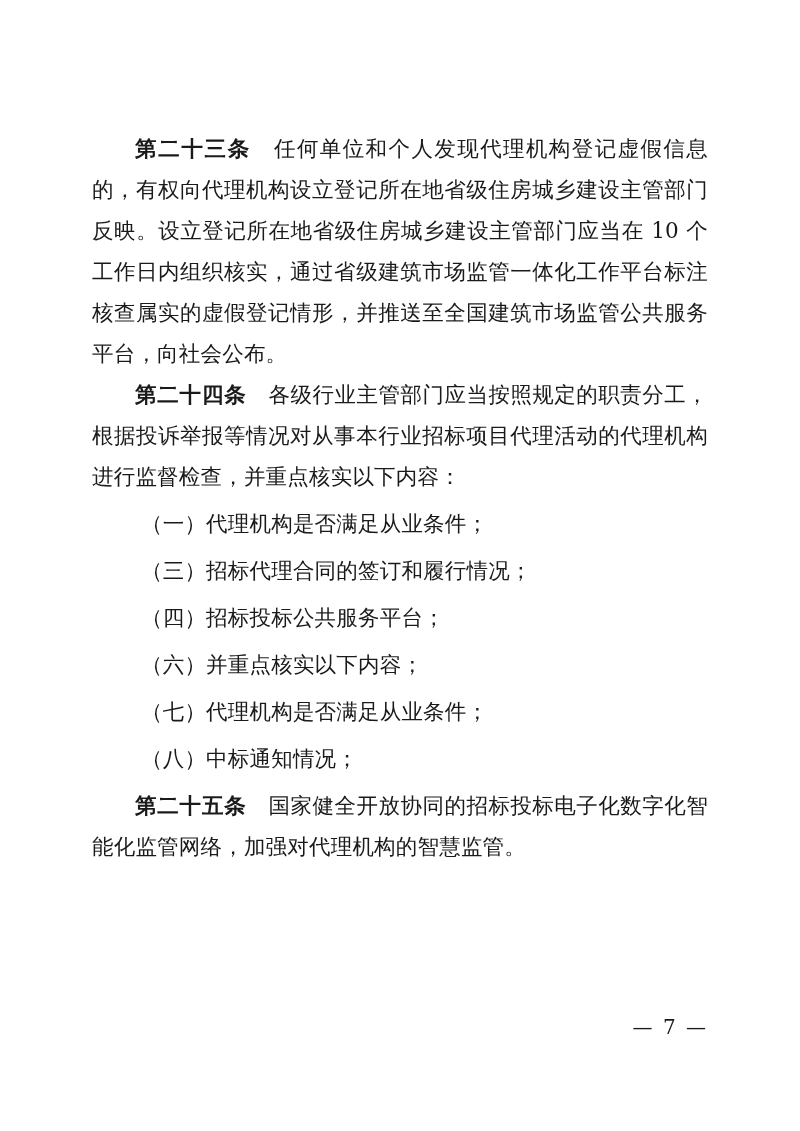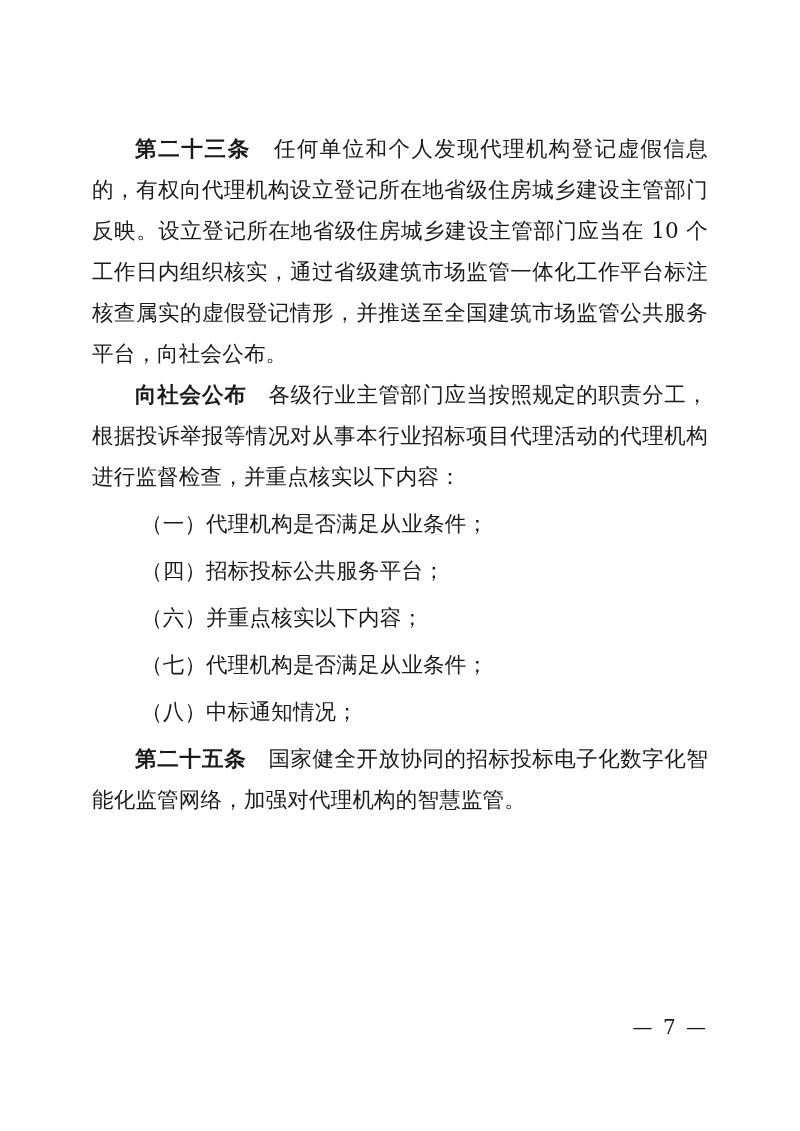--- a/index.html
+++ b/index.html
@@ -56,24 +56,25 @@
 <body>
 
 <div class="page">
   <div class="doc-body">
 
     <p class="para">
       <span class="art-label">第二十三条</span><span>　</span><span>任何单位和个人发现代理机构登记虚假信息的，有权向代理机构设立登记所在地省级住房城乡建设主管部门反映。设立登记所在地省级住房城乡建设主管部门应当在 10 个工作日内组织核实，通过省级建筑市场监管一体化工作平台标注核查属实的虚假登记情形，并推送至全国建筑市场监管公共服务平台，向社会公布。</span>
     </p>
 
     <p class="para">
-      <span class="art-label">向社会公布</span><span>　</span><span>各级行业主管部门应当按照规定的职责分工，根据投诉举报等情况对从事本行业招标项目代理活动的代理机构进行监督检查，并重点核实以下内容：</span>
+      <span class="art-label">第二十四条</span><span>　</span><span>各级行业主管部门应当按照规定的职责分工，根据投诉举报等情况对从事本行业招标项目代理活动的代理机构进行监督检查，并重点核实以下内容：</span>
     </p>
 
     <p class="item">（一）代理机构是否满足从业条件；</p>
+    <p class="item">（三）招标代理合同的签订和履行情况；</p>
     <p class="item">（四）招标投标公共服务平台；</p>
     <p class="item">（六）并重点核实以下内容；</p>
     <p class="item">（七）代理机构是否满足从业条件；</p>
     <p class="item">（八）中标通知情况；</p>
 
     <p class="para">
       <span class="art-label">第二十五条</span><span>　</span><span>国家健全开放协同的招标投标电子化数字化智能化监管网络，加强对代理机构的智慧监管。</span>
     </p>
 
 

